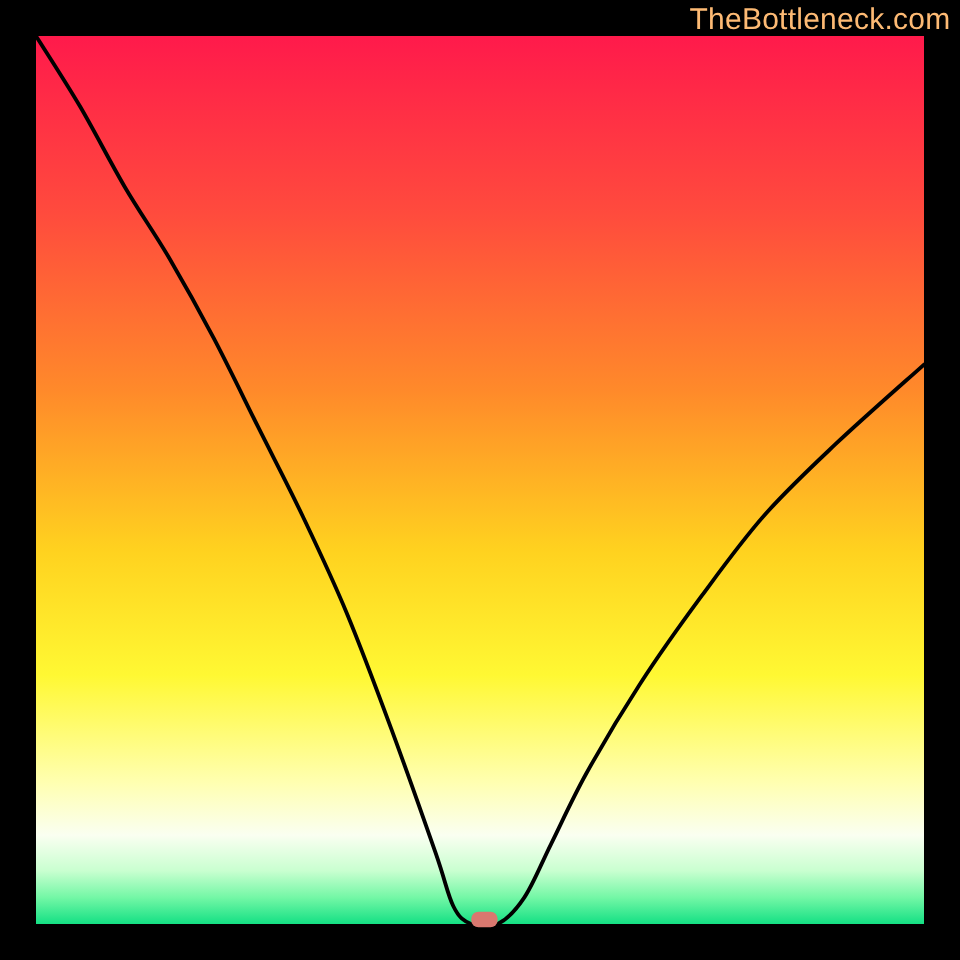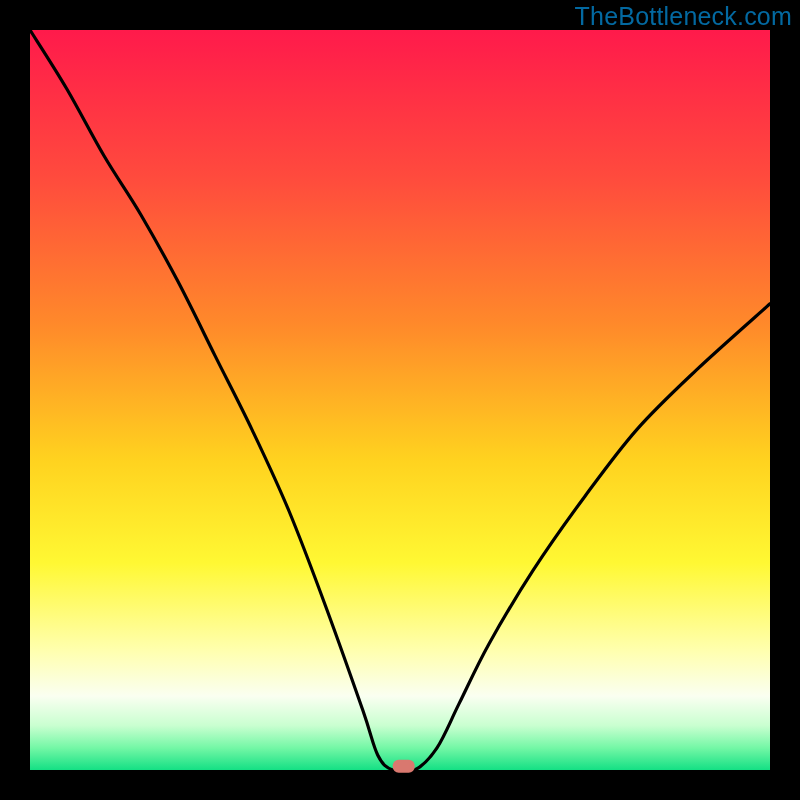--- a/index.html
+++ b/index.html
@@ -14,21 +14,21 @@
   .chart-container {
     position: relative;
     width: 800px;
     height: 800px;
     background: #000;
   }
   .watermark {
     position: absolute;
     top: 2px;
     right: 8px;
-    color: #0369a1;
+    color: #fdba74;
     font-size: 25px;
     font-weight: 500;
     z-index: 10;
     letter-spacing: 0.2px;
   }
   svg {
     display: block;
   }
 </style>
 </head>

